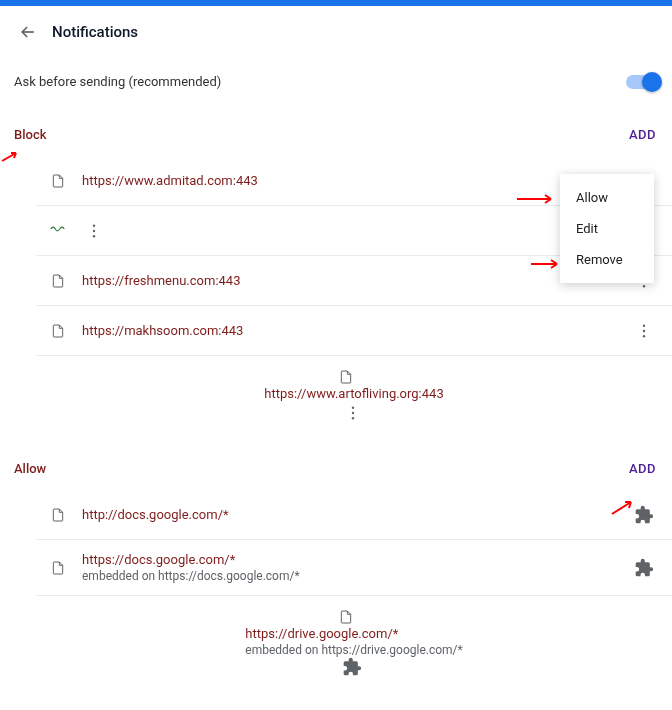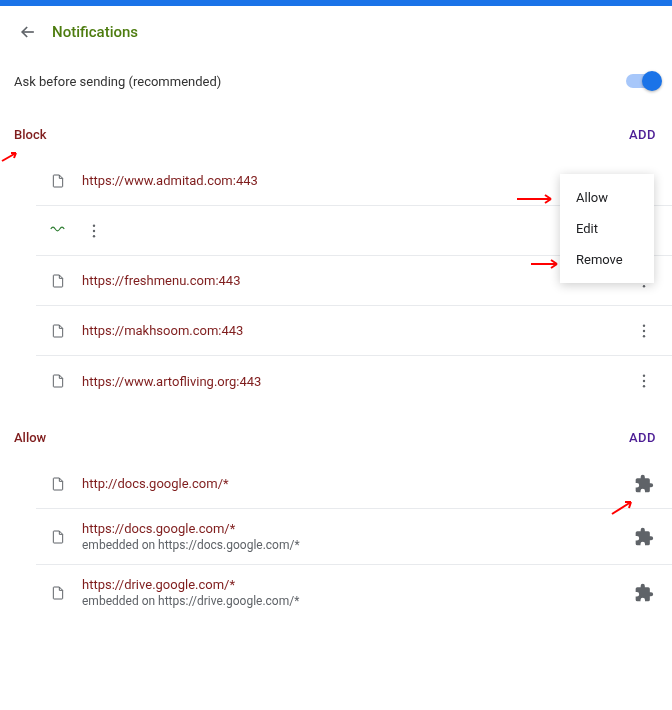--- a/index.html
+++ b/index.html
@@ -24,25 +24,25 @@
   .back-arrow {
     width: 20px;
     height: 20px;
     color: #5f6368;
     cursor: pointer;
     margin-right: 14px;
   }
   .header-title {
     font-size: 15px;
     font-weight: 500;
-    color: #4d7c0f;
+    color: #0f172a;
   }
   .setting-row {
     display: flex;
-    align-items: flex-start;
+    align-items: flex-end;
     justify-content: space-between;
     padding: 14px 12px 14px 14px;
     font-size: 13px;
     color: #333;
     gap: 16px;
   }
   .toggle {
     position: relative;
     width: 34px;
     height: 14px;
@@ -84,20 +84,21 @@
   .list-item {
     display: flex;
     align-items: center;
     border-bottom: 1px solid #e8eaed;
     padding: 12px 14px 12px 14px;
     min-height: 50px;
     position: relative;
   }
   .list-item:last-child {
     border-bottom: none;
+    flex-direction: column;
   }
   .item-icon {
     width: 16px;
     height: 18px;
     margin-right: 16px;
     flex-shrink: 0;
     color: #5f6368;
   }
   .item-text {
     flex: 1;

